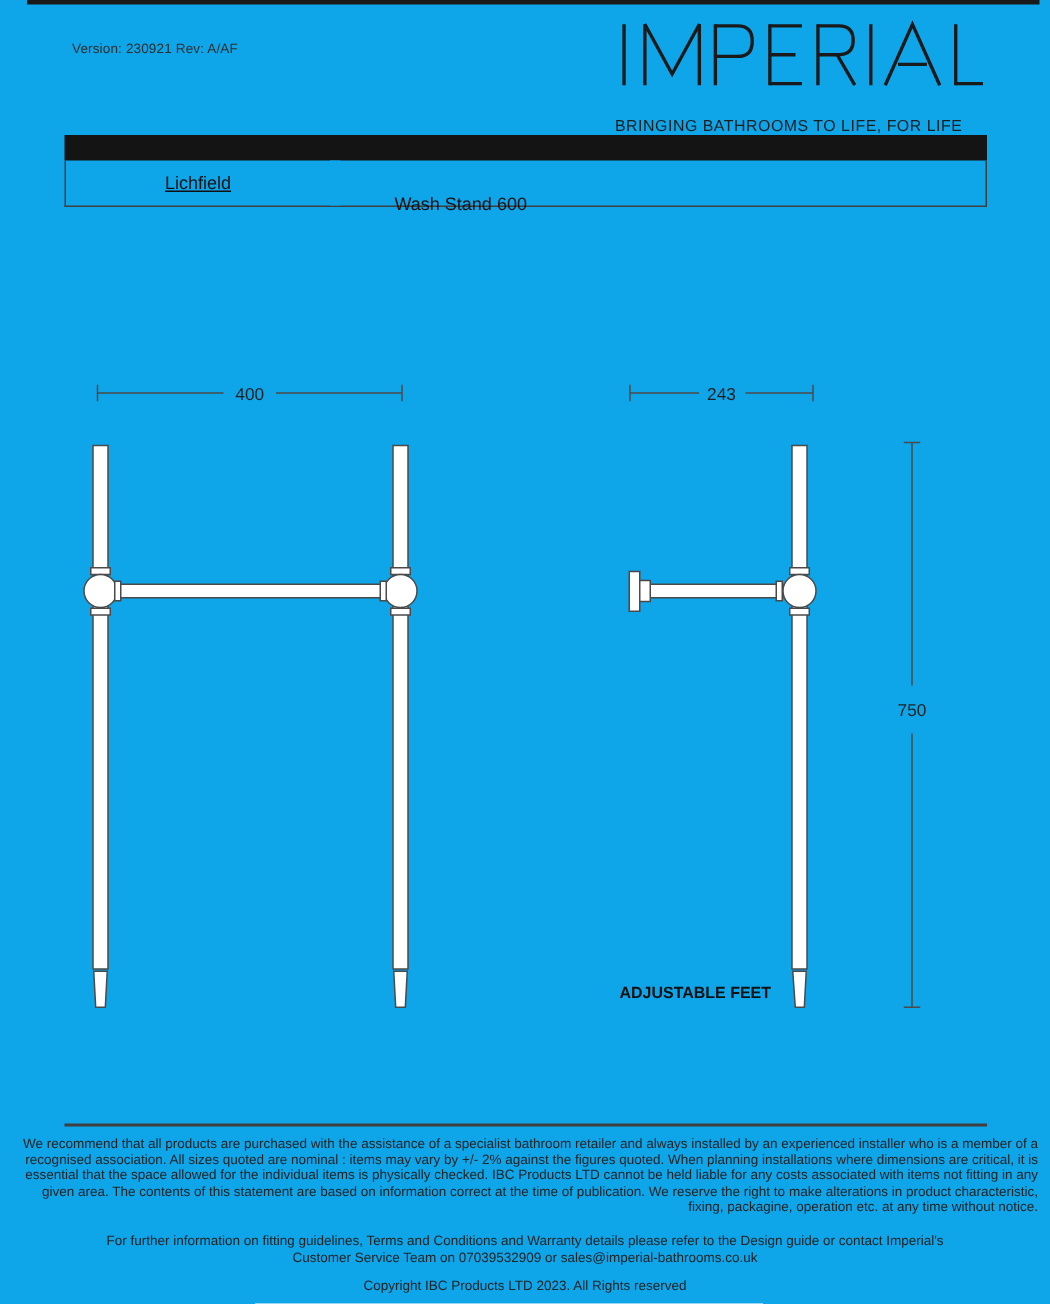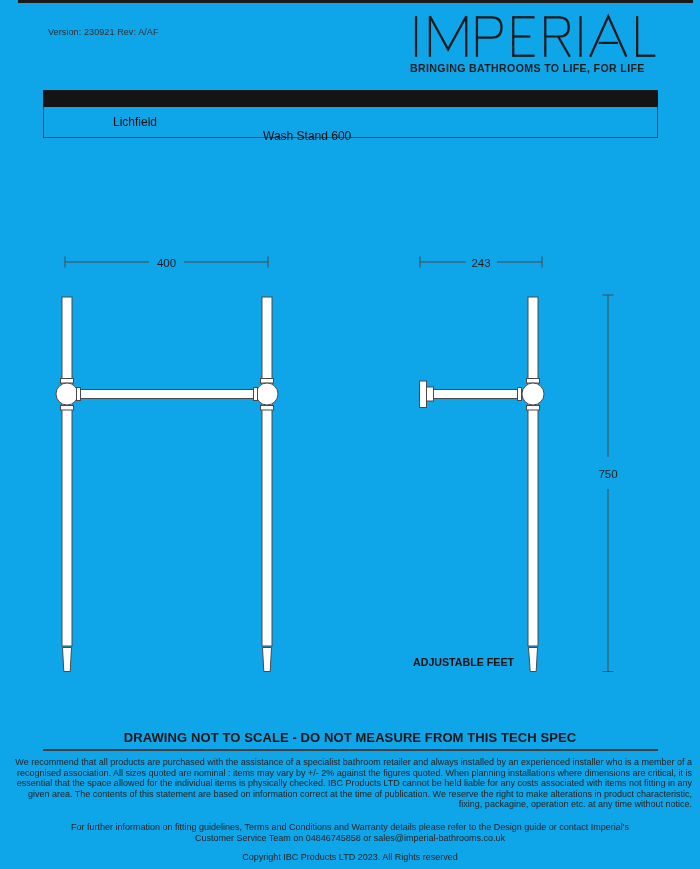--- a/index.html
+++ b/index.html
@@ -6,27 +6,27 @@
   html,body { background:#ffffff; }
   body { font-family:"Liberation Sans", sans-serif; color:#1a1a1a; }
   .page { position:relative; width:700px; height:869px; background:#0ea5e9; overflow:hidden; margin:0 auto; }
 
   .top-rule { position:absolute; left:18px; top:0; width:675px; height:2.5px; background:#1a1a1a; }
 
   .version { position:absolute; left:48px; top:27px; font-size:9px; color:#2e2e2e; letter-spacing:.1px; }
 
   .logo-block { position:absolute; left:410px; top:13px; width:248px; text-align:left; }
   .logo-block svg { display:block; }
-  .tagline { margin-top:2px; font-size:10.6px; letter-spacing:.35px; color:#1d1d1d; white-space:nowrap;font-weight:bold; }
+  .tagline { margin-top:18px; font-size:10.6px; letter-spacing:.35px; color:#1d1d1d; white-space:nowrap; }
   .sr-only { position:absolute; width:1px; height:1px; overflow:hidden; clip:rect(0 0 0 0); }
 
   .black-bar { position:absolute; left:43px; top:90px; width:615px; height:17px; background:#141414; }
   .title-row { position:absolute; left:43px; top:107px; width:615px; height:31px; display:flex;
                border:1px solid #3f3f3f; border-top:none; font-size:12px; color:#111; }
-  .cell-range { width:183px; border-right:1px solid #0ea5e9; display:flex; align-items:center; justify-content:center; }
+  .cell-range { width:183px; border-right:7px solid #0ea5e9; display:flex; align-items:center; justify-content:center;text-decoration:underline; }
   .cell-model { flex:1; display:flex; align-items:center; padding-left:36px;margin-top:28px; }
 
   .drawing { position:absolute; left:0; top:250px; width:700px; height:440px; }
   .drawing .ln { stroke:#4a4a4a; stroke-width:1; fill:none; }
   .drawing .shape { stroke:#4a4a4a; stroke-width:1; fill:#ffffff; }
   .drawing text { fill:#1f1f1f; font-family:"Liberation Sans", sans-serif; font-size:11.5px; }
   .drawing .feet-note { font-size:10.8px; font-weight:bold; fill:#111; }
 
   .notice { position:absolute; left:0; top:730px; width:100%; text-align:center;
             font-size:13px; font-weight:700; letter-spacing:.1px; color:#161616; }
@@ -150,20 +150,19 @@
       <line class="ln" x1="608" y1="295" x2="608" y2="457"></line>
       <line class="ln" x1="608" y1="489" x2="608" y2="671.5"></line>
       <line class="ln" x1="602.5" y1="295" x2="613.5" y2="295"></line>
       <line class="ln" x1="602.5" y1="671.5" x2="613.5" y2="671.5"></line>
       <text x="608" y="477.5" text-anchor="middle">750</text>
     </g>
 
     <text class="feet-note" x="413" y="665.5" textLength="101" lengthAdjust="spacingAndGlyphs">ADJUSTABLE FEET</text>
   </svg>
 
-  <div class="notice">DRAWING NOT TO SCALE - DO NOT MEASURE FROM THIS TECH SPEC</div>
   <div class="notice-rule"></div>
 
   <div class="disclaimer">We recommend that all products are purchased with the assistance of a specialist bathroom retailer and always installed by an experienced installer who is a member of a recognised association. All sizes quoted are nominal : items may vary by +/- 2% against the figures quoted. When planning installations where dimensions are critical, it is essential that the space allowed for the individual items is physically checked. IBC Products LTD cannot be held liable for any costs associated with items not fitting in any given area. The contents of this statement are based on information correct at the time of publication. We reserve the right to make alterations in product characteristic, fixing, packagine, operation etc. at any time without notice.</div>
-  <div class="contact">For further information on fitting guidelines, Terms and Conditions and Warranty details please refer to the Design guide or contact Imperial's Customer Service Team on 04846745858 or sales@imperial-bathrooms.co.uk</div>
+  <div class="contact">For further information on fitting guidelines, Terms and Conditions and Warranty details please refer to the Design guide or contact Imperial's Customer Service Team on 07039532909 or sales@imperial-bathrooms.co.uk</div>
   <div class="copyright">Copyright IBC Products LTD 2023. All Rights reserved</div>
 
 </div>
 
 </body></html>

